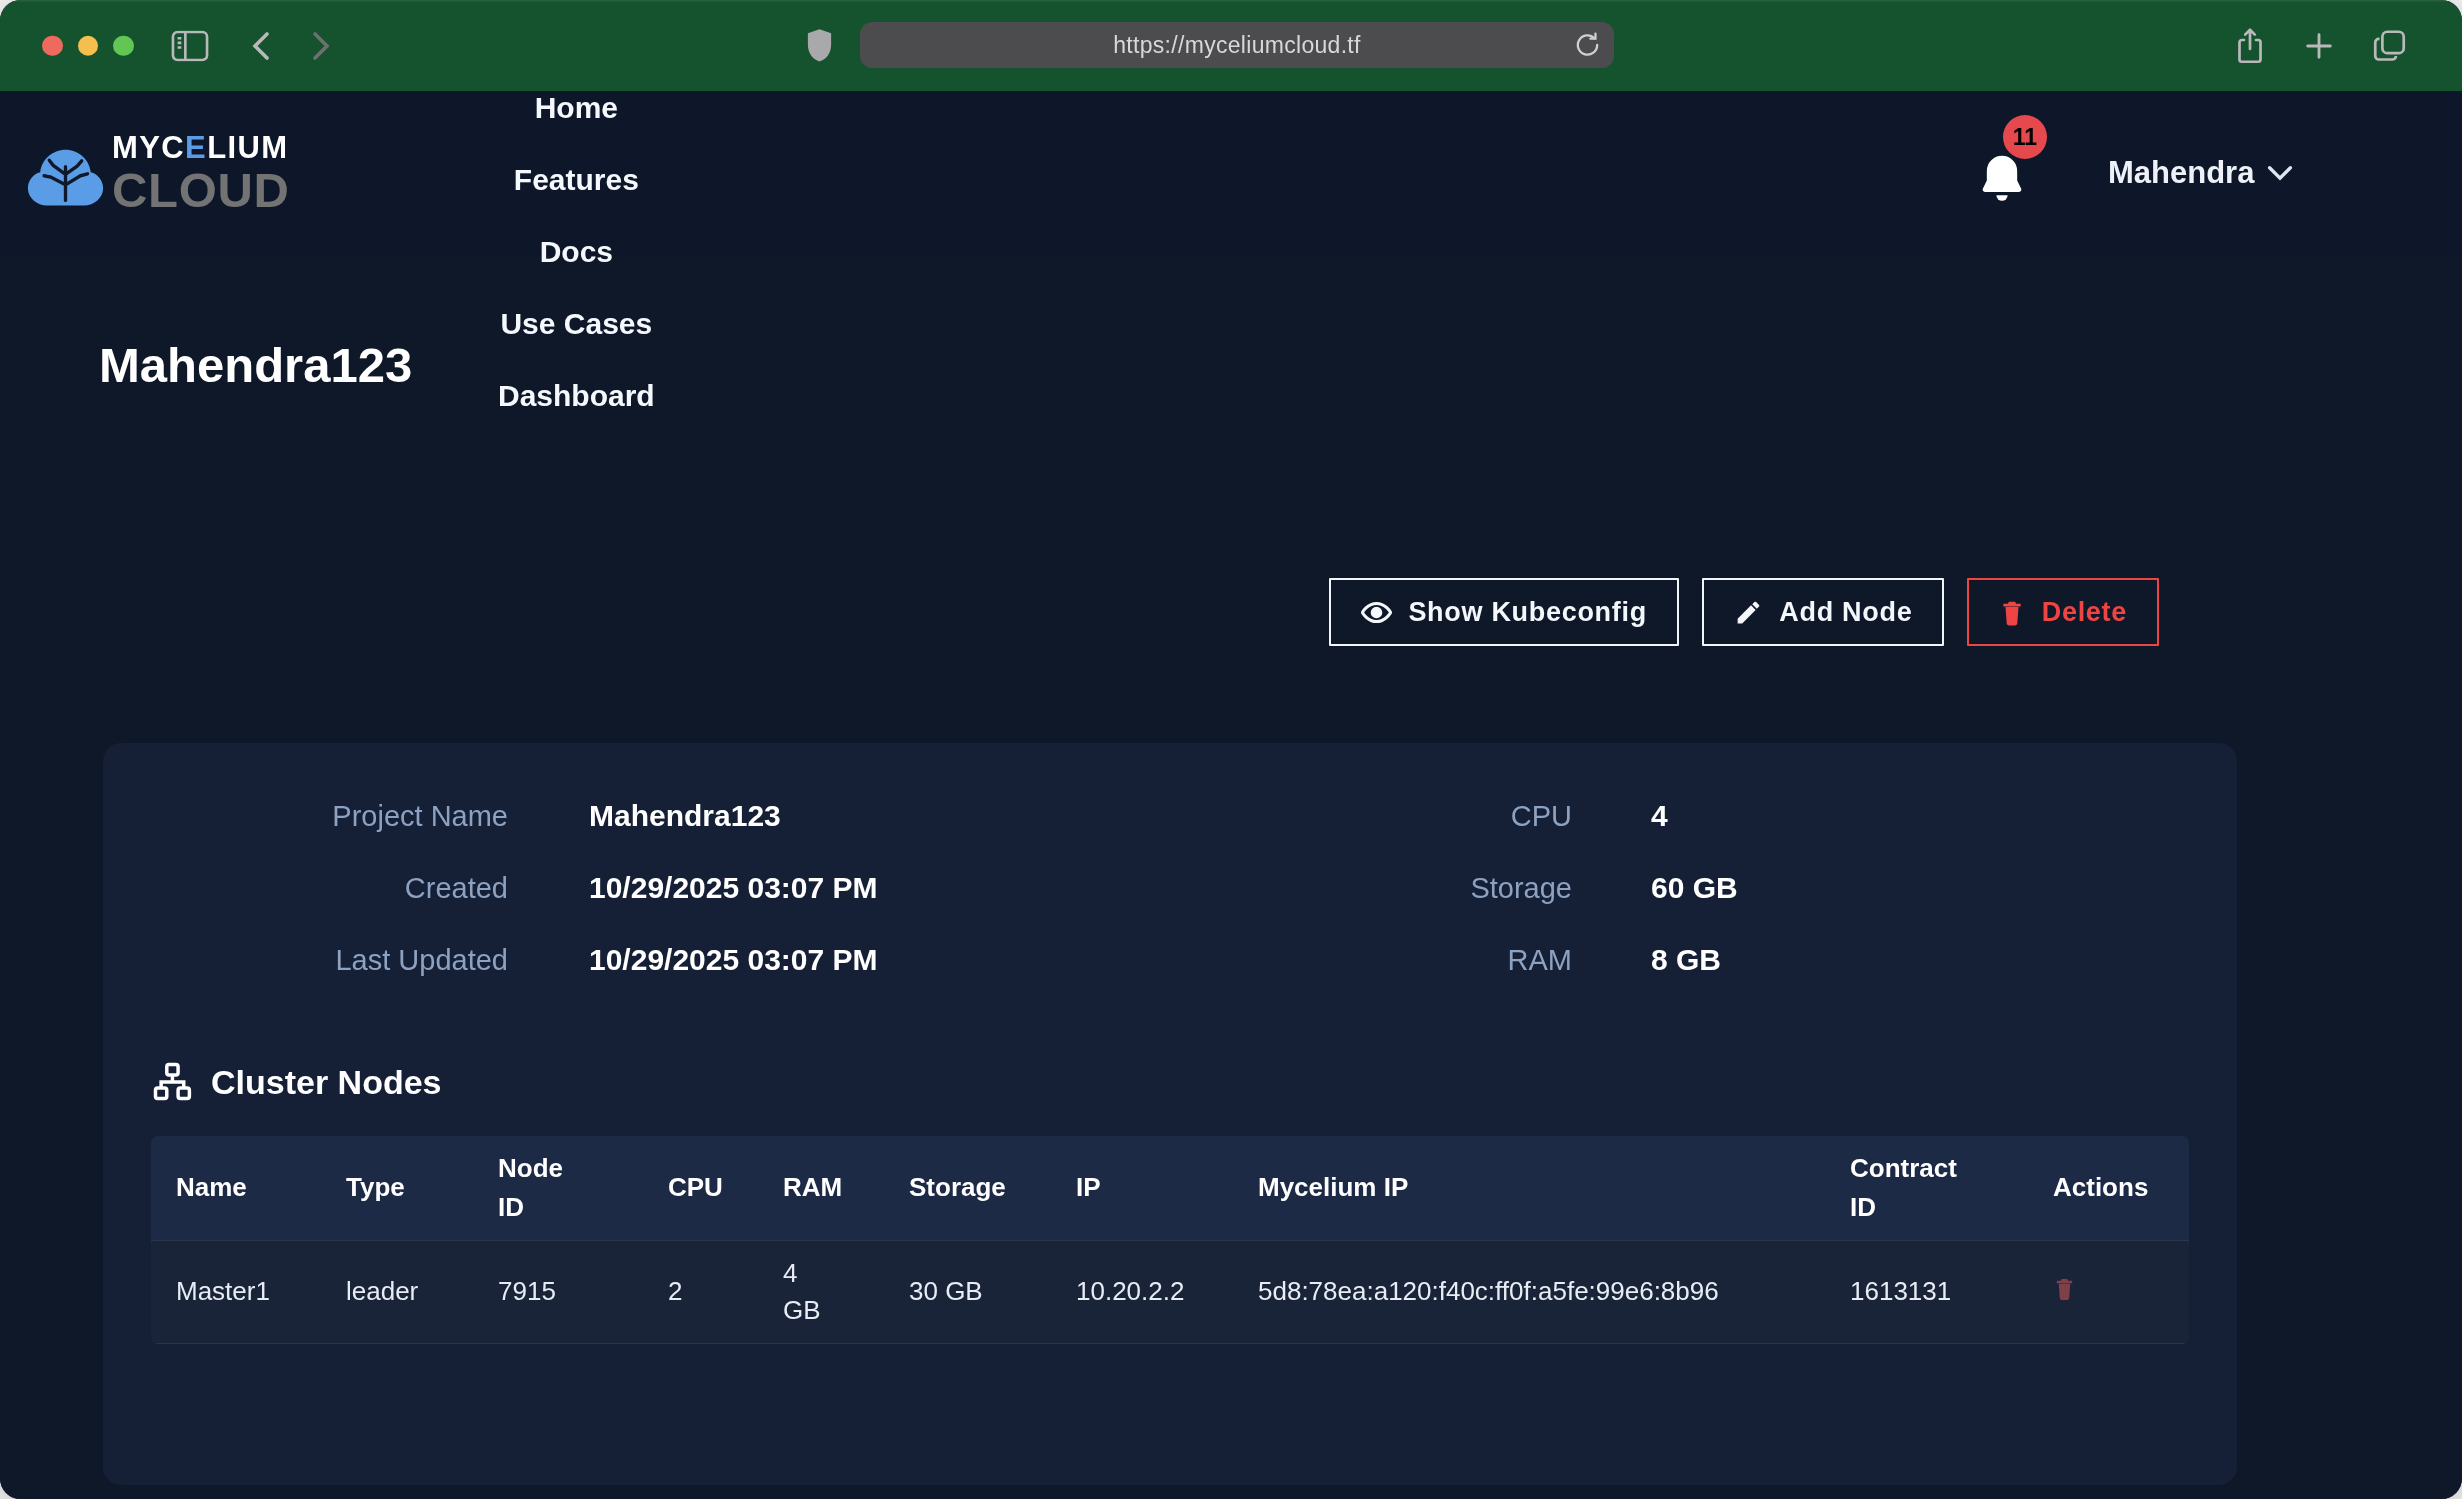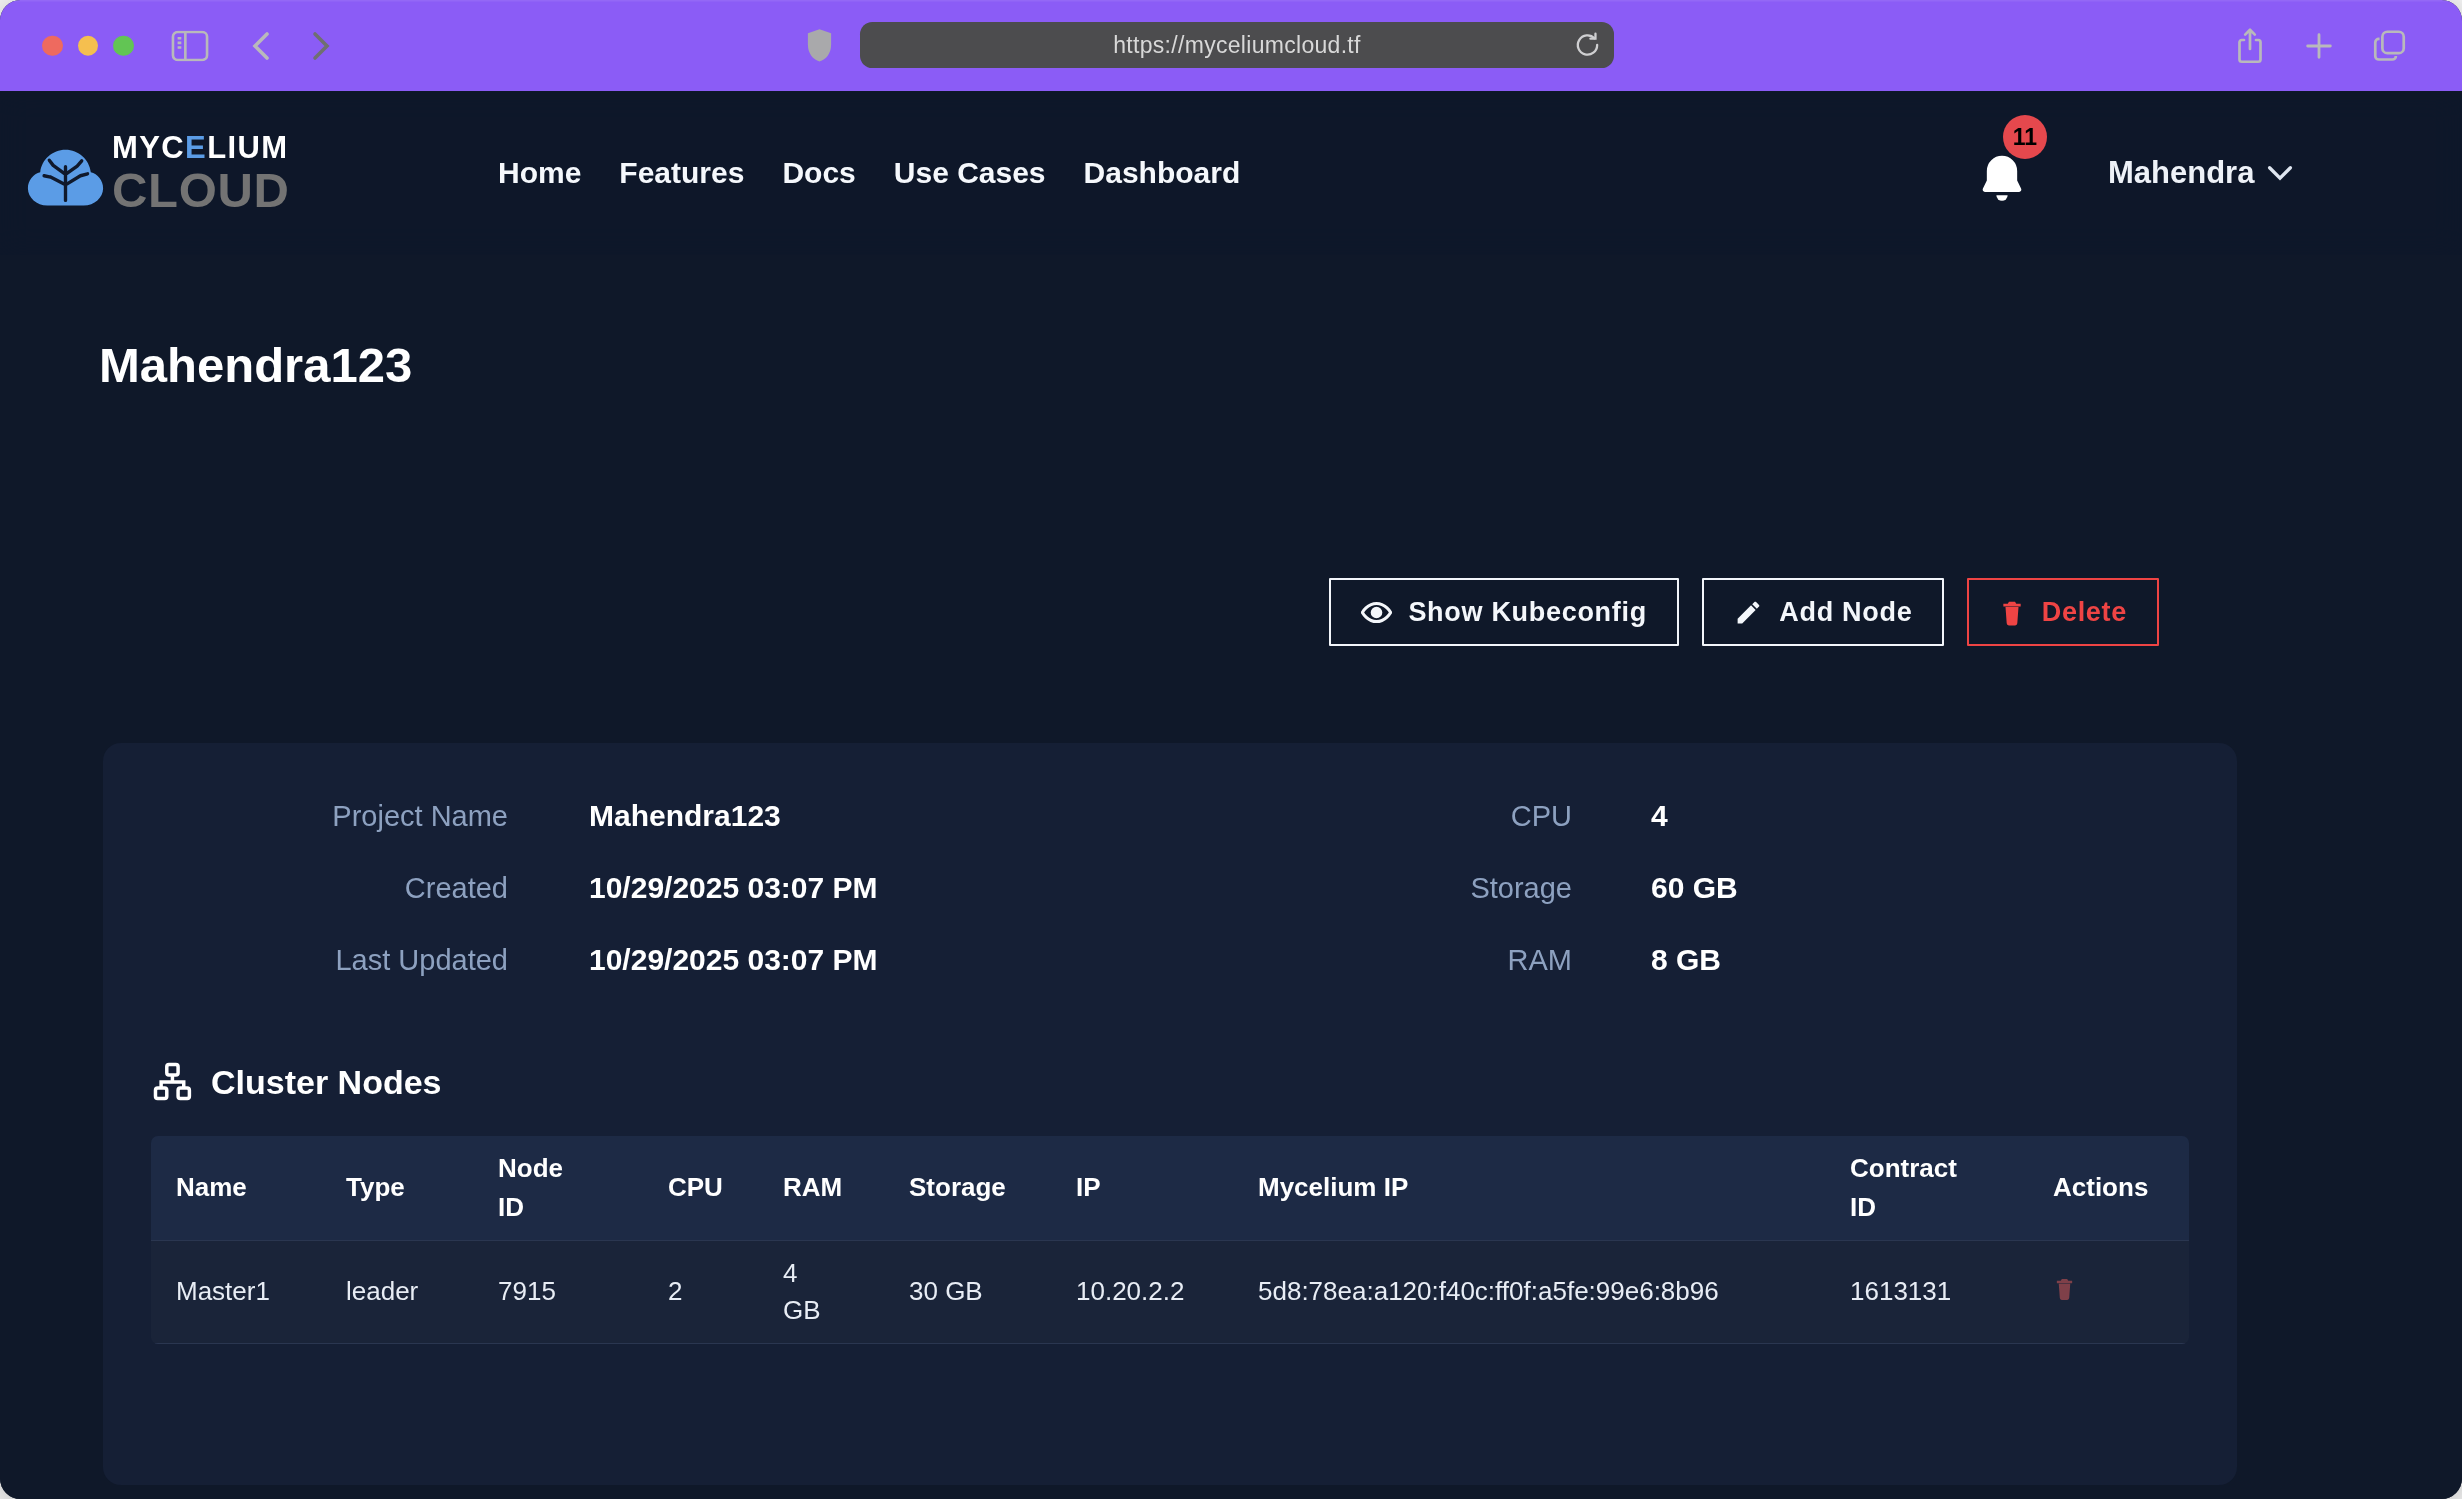--- a/index.html
+++ b/index.html
@@ -3,21 +3,21 @@
 <meta charset="utf-8">
 <style>
   html,body{margin:0;padding:0;background:#ffffff;}
   *{box-sizing:border-box;}
   body{font-family:"Liberation Sans", sans-serif;}
 
   .window{position:relative;width:2462px;height:1499px;border-radius:20.5px;overflow:hidden;
           background:#0f1829;box-shadow:0 6.8px 55px rgba(0,0,0,.4), inset 0 0 0 1.4px rgba(255,255,255,.10);}
 
   
-  .chrome{position:relative;height:91px;background:#8b5cf6;box-shadow:inset 0 1.4px 0 rgba(255,255,255,.08);}
+  .chrome{position:relative;height:91px;background:#14532d;box-shadow:inset 0 1.4px 0 rgba(255,255,255,.08);}
   .traffic{position:absolute;left:42px;top:50%;transform:translateY(-50%);display:flex;gap:15px;}
   .light{width:20.5px;height:20.5px;border-radius:50%;}
   .light.red{background:#ee6a5f;} .light.yellow{background:#f5bf4f;} .light.green{background:#62c554;}
   .chrome-ic{position:absolute;top:50%;transform:translateY(-50%);color:#b9b9bb;display:flex;align-items:center;}
   .chrome-ic.dim{color:#6f6f71;}
   .urlbar{position:absolute;left:860px;top:22px;width:754px;height:46px;background:#4c4c4e;border-radius:12.3px;
           display:flex;align-items:center;justify-content:center;}
   .urltext{font-size:23px;color:#d8d8d8;letter-spacing:0.3px;}
   .reload{position:absolute;right:12.3px;top:50%;transform:translateY(-50%);color:#cfcfd1;}
 
@@ -25,21 +25,21 @@
   .viewport{position:absolute;top:91px;left:0;right:0;bottom:0;background:#0f1829;overflow:hidden;}
 
   
   .navbar{position:absolute;top:0;left:0;right:0;height:164px;z-index:5;
           background:rgba(14,23,41,.72);backdrop-filter:blur(15px);-webkit-backdrop-filter:blur(15px);}
   .logo{position:absolute;left:24px;top:50%;transform:translateY(-50%);display:flex;align-items:center;gap:5px;}
   .logo-text{line-height:1;}
   .logo-l1{font-size:31px;font-weight:800;color:#ffffff;letter-spacing:1.4px;}
   .logo-l1 .eblue{color:#5b9ce6;}
   .logo-l2{font-size:49px;font-weight:800;color:#737373;letter-spacing:0.7px;margin-top:2.7px;}
-  .nav-links{position:absolute;left:498px;top:0;height:100%;display:flex;align-items:center;gap:38px;}
+  .nav-links{position:absolute;left:498px;top:0;height:100%;display:flex;align-items:center;gap:38px;flex-direction:column;}
   .nav-link{font-size:30px;font-weight:700;color:#f5f8fc;cursor:pointer;}
   .bell-wrap{position:absolute;left:1976px;top:60px;width:52px;height:57px;color:#ffffff;}
   .badge{position:absolute;top:-36px;left:27px;min-width:44px;height:44px;border-radius:23px;background:#e5484d;
          color:#000000;font-size:23px;font-weight:700;display:flex;align-items:center;justify-content:center;padding:0 5.5px;}
   .user{position:absolute;left:2108px;top:0;height:100%;display:flex;align-items:center;gap:12.3px;
         font-size:31px;font-weight:700;color:#eef2f8;cursor:pointer;}
 
   
   .page-title{position:absolute;left:99px;top:213px;font-size:49px;font-weight:800;color:#ffffff;z-index:1;}
   .page-sub{position:absolute;left:99px;top:309px;font-size:30px;color:#e3e9f2;z-index:1;}

